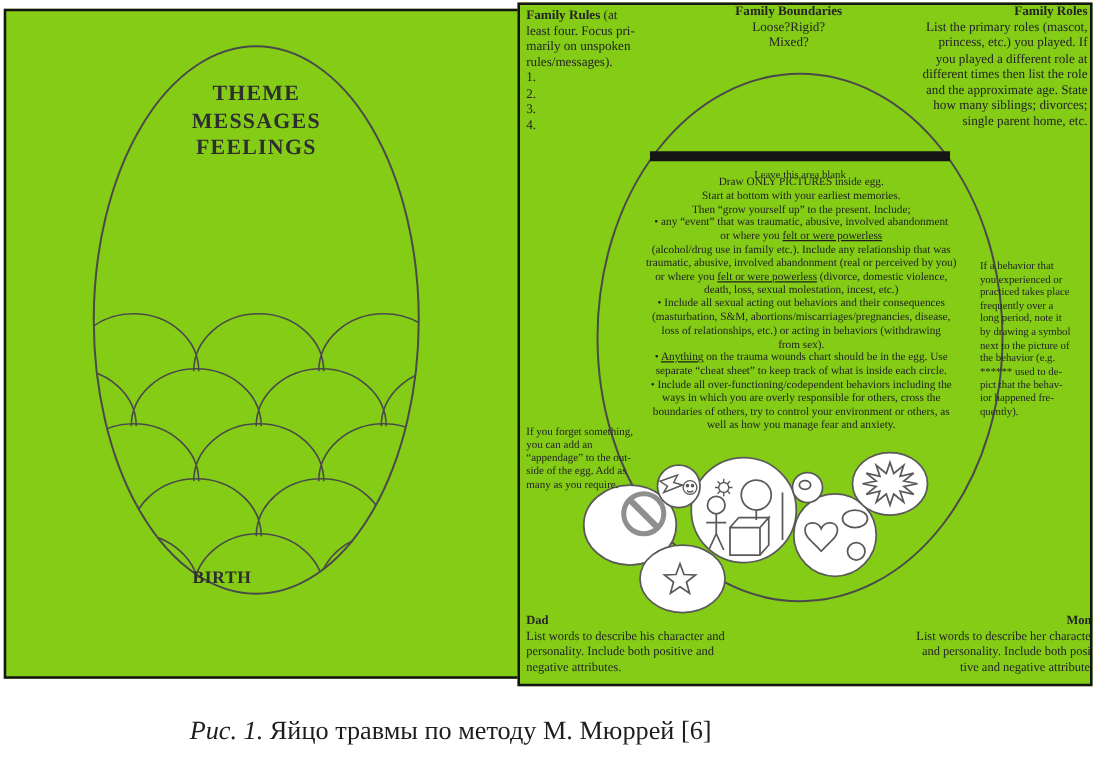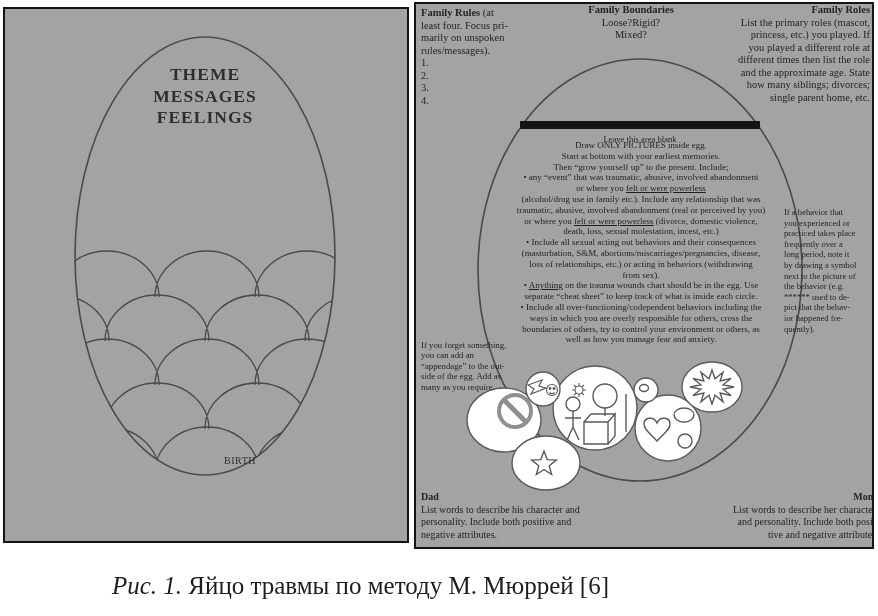--- a/index.html
+++ b/index.html
@@ -1,41 +1,41 @@
 <!DOCTYPE html>
 <html><head>
 <meta charset="utf-8">
 <style>
   html,body{margin:0;padding:0;background:#ffffff;}
   .page{position:relative;width:878px;height:616px;background:#ffffff;overflow:hidden;
         font-family:"Liberation Serif",serif;color:#262626;}
   .abs{position:absolute;}
   .pre{white-space:pre-line;}
-  .panel{position:absolute;background:#a3a3a3;border:2px solid #141414;overflow:hidden;}
-  .panel-left{left:3px;top:7px;width:402px;height:532px;}
+  .panel{position:absolute;background:#84cc16;border:2px solid #141414;overflow:hidden;}
+  .panel-left{left:3px;top:7px;width:402px;height:532px;padding-left:8px;}
   .panel-right{left:414px;top:2px;width:456px;height:543px;}
   svg{position:absolute;left:0;top:0;}
   .theme-label{left:98px;top:55px;width:204px;text-align:center;font-size:17.5px;
                line-height:21.5px;font-weight:700;letter-spacing:1px;color:#2e2e2e;}
-  .birth-label{left:149px;top:446px;width:102px;text-align:right;font-size:10px;
-               font-weight:400;letter-spacing:0.5px;color:#2e2e2e;}
+  .birth-label{left:149px;top:446px;width:102px;text-align:left;font-size:14px;
+               font-weight:700;letter-spacing:0.5px;color:#2e2e2e;}
   .note{font-size:10.5px;line-height:12.5px;color:#242424;}
   .note b{font-weight:700;}
   .fr{left:5px;top:3px;width:112px;}
   .fb{left:140px;top:0px;width:150px;text-align:center;}
   .fo{right:2px;top:0px;width:238px;text-align:right;}
   .behavior{left:368px;top:203px;width:98px;font-size:8.6px;line-height:10.6px;}
   .forget{left:5px;top:336px;width:134px;font-size:8.8px;line-height:10.4px;}
   .dad{left:5px;top:487px;width:250px;font-size:10px;line-height:12.6px;}
   .mom{right:-4px;top:487px;width:230px;text-align:right;font-size:10px;line-height:12.6px;}
   .egg-title{left:124px;top:74px;width:200px;text-align:center;font-size:12.5px;font-weight:700;}
   .egg-sub{left:124px;top:98px;width:200px;text-align:center;font-size:8.6px;margin-top:32px;}
   .egg-body{left:64px;top:136px;width:322px;text-align:center;font-size:9px;line-height:10.8px;color:#1f1f1f;}
   .egg-body .ul{text-decoration:underline;}
-  .caption{left:0;top:572px;width:721px;text-align:center;font-size:25px;color:#1d1d1d;}
+  .caption{left:0;top:572px;width:721px;text-align:center;font-size:21px;color:#1d1d1d;}
   .caption i{font-style:italic;}
 </style>
 </head>
 <body>
 
 <div class="page">
 
   <div class="panel panel-left">
     <svg width="402" height="532" viewBox="0 0 402 532">
       <defs>

